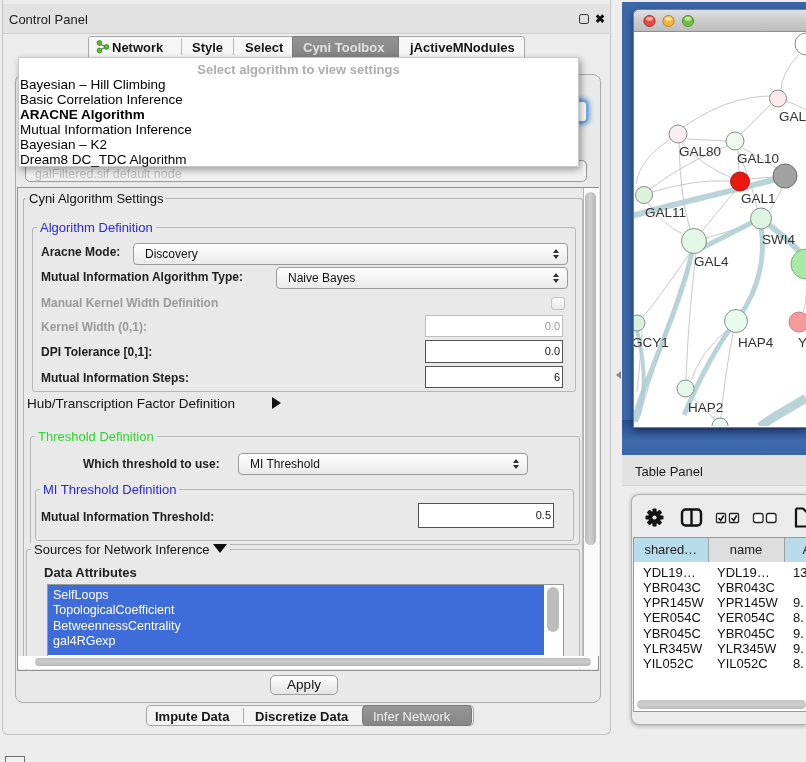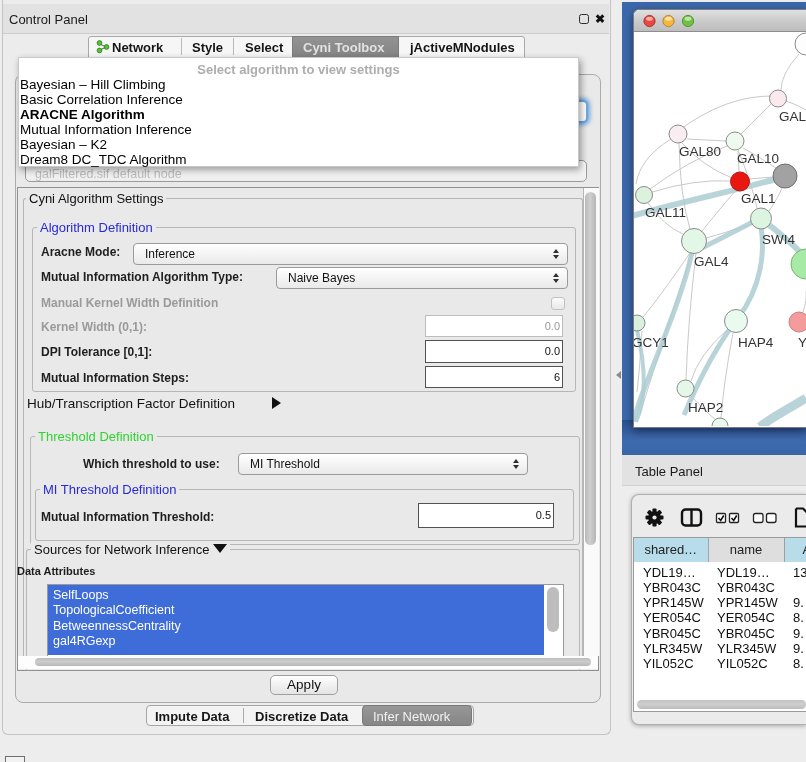--- a/index.html
+++ b/index.html
@@ -67,21 +67,21 @@
 
 <div class="grp" style="left:23px;top:198px;width:558px;height:467px;border-bottom:none;">
   <div class="gtitle" style="left:2px;">Cyni Algorithm Settings</div>
 </div>
 
 <div class="grp" style="left:32px;top:227px;width:542px;height:163px;">
   <div class="gtitle" style="color:#2929d6;">Algorithm Definition</div>
 </div>
 <div class="abs lbl" style="left:41px;top:245px;">Aracne Mode:</div>
 <div class="combo" style="left:133px;top:243px;width:433px;height:20px;">
-    <span class="ct">Inference</span>
+    <span class="ct">Discovery</span>
     <span class="spin"></span>
   </div>
 <div class="abs lbl" style="left:41px;top:270px;">Mutual Information Algorithm Type:</div>
 <div class="combo" style="left:276px;top:267px;width:290px;height:20px;">
     <span class="ct">Naive Bayes</span>
     <span class="spin"></span>
   </div>
 <div class="abs lbl dis" style="left:41px;top:296px;">Manual Kernel Width Definition</div>
 <div class="abs" style="left:551px;top:297px;width:12px;height:11px;background:linear-gradient(#fbfbfb,#e8e8e8);border:1px solid #c2c2c2;border-radius:3px;"></div>
 <div class="abs lbl dis" style="left:41px;top:320px;">Kernel Width (0,1):</div>
@@ -104,21 +104,21 @@
   </div>
 <div class="grp" style="left:35px;top:489px;width:537px;height:50px;">
   <div class="gtitle" style="color:#2929d6;">MI Threshold Definition</div>
 </div>
 <div class="abs lbl" style="left:41px;top:510px;">Mutual Information Threshold:</div>
 <div class="field" style="left:418px;top:503px;width:132px;height:23px;line-height:23px;">0.5</div>
 
 <div class="grp" style="left:26px;top:549px;width:552px;height:121px;border-bottom:none;">
   <div class="gtitle" style="left:4px;">Sources for Network Inference <span style="display:inline-block;width:0;height:0;border-left:7px solid transparent;border-right:7px solid transparent;border-top:9px solid #111;vertical-align:1px;"></span></div>
 </div>
-<div class="abs lbl" style="left:17px;top:565px;font-size:11px;">Data Attributes</div>
+<div class="abs lbl" style="left:44px;top:565px;font-size:13px;">Data Attributes</div>
 
 <div class="abs" style="left:47px;top:584px;width:517px;height:74px;background:#fff;border:1px solid #9a9a9a;box-sizing:border-box;"></div>
 <div class="abs" style="left:48px;top:585px;width:496px;height:70px;background:#3e6cd8;"></div>
 <div class="abs" style="left:53px;top:588px;font-size:12.5px;color:#fff;line-height:15.3px;">SelfLoops<br>TopologicalCoefficient<br>BetweennessCentrality<br>gal4RGexp</div>
 <div class="abs" style="left:547px;top:587px;width:12px;height:45px;background:#bdbdbd;border-radius:6px;"></div>
 
 <div class="abs" style="left:18px;top:656px;width:580px;height:13px;background:#fdfdfd;"></div>
 <div class="abs" style="left:35px;top:658px;width:556px;height:8px;background:linear-gradient(#bdbdbd,#cccccc 45%,#b8b8b8);border-radius:4px;"></div>
 
 <div class="abs" style="left:270px;top:675px;width:68px;height:20px;background:linear-gradient(#ffffff,#efefef 55%,#e4e4e4);border:1px solid #9f9f9f;border-radius:5px;box-sizing:border-box;text-align:center;font-size:13.5px;color:#111;line-height:18px;">Apply</div>

